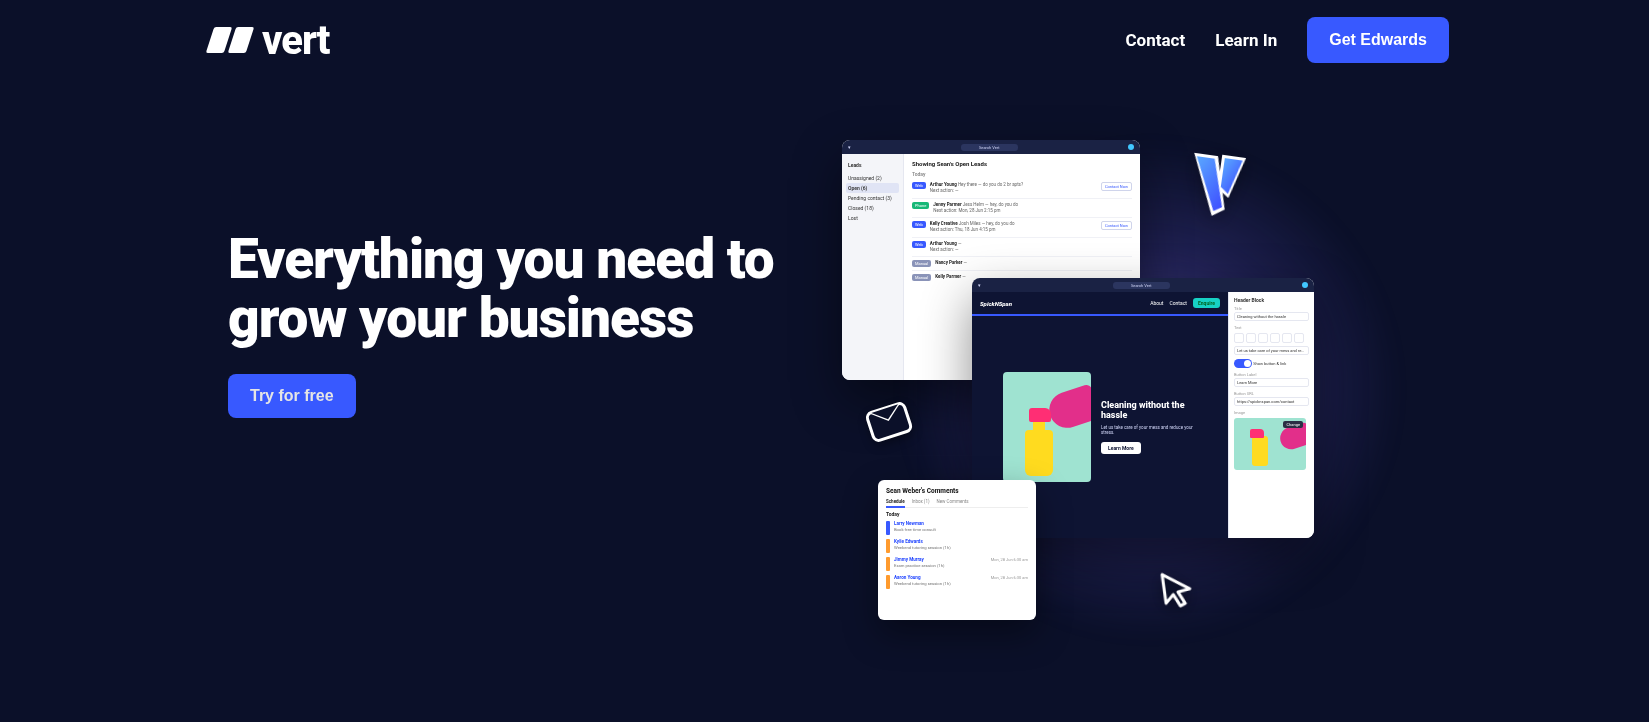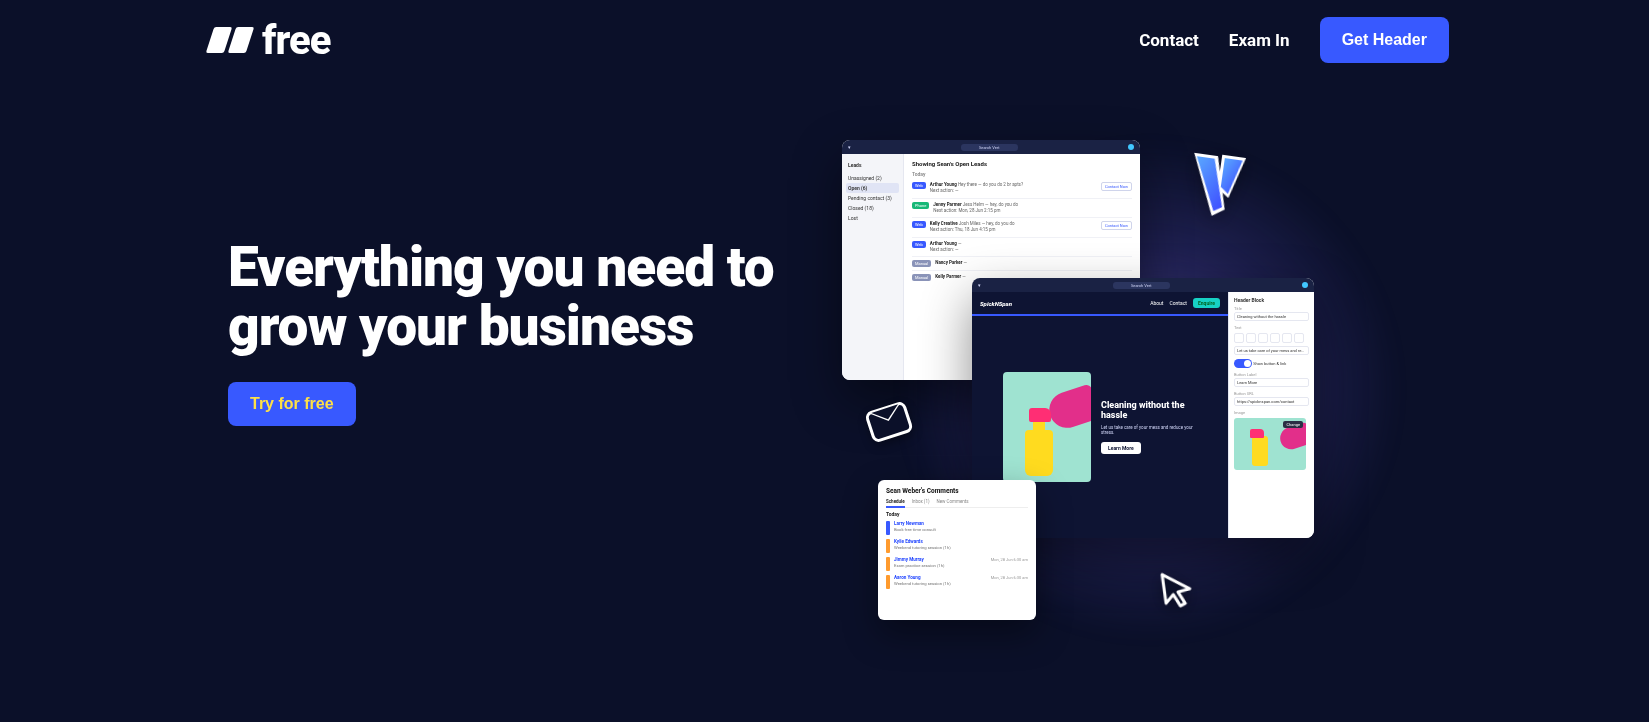--- a/index.html
+++ b/index.html
@@ -42,40 +42,40 @@
   }
   .btn-primary {
     background: #3859ff; color: #fff; border: none; border-radius: 8px;
     padding: 14px 22px; font-weight: 700; font-size: 16px; cursor: pointer;
   }
 
   
   .hero-text {
     position: absolute;
     left: 228px;
-    top: 238px;
+    top: 230px;
     width: 560px;
   }
   .hero-text h1 {
     font-size: 55px;
     font-weight: 900;
     line-height: 1.07;
     letter-spacing: -1px;
     margin-bottom: 26px;
   }
   .hero-text p {
     font-size: 18px;
     font-weight: 500;
     line-height: 1.55;
     color: #e6e8f2;
     margin-bottom: 30px;
     max-width: 510px;
   }
   .btn-secondary {
-    background: #3859ff; color: #fde047; border: none; border-radius: 8px;
+    background: #3859ff; color: #e5e5e5; border: none; border-radius: 8px;
     padding: 13px 22px; font-weight: 700; font-size: 16px; cursor: pointer;
   }
 
   
   .glow {
     position: absolute;
     top: 140px; left: 900px;
     width: 500px; height: 500px;
     background: radial-gradient(circle, rgba(140,120,255,0.55) 0%, rgba(90,80,200,0.25) 40%, rgba(11,16,41,0) 70%);
     border-radius: 50%;
@@ -224,26 +224,26 @@
 </style>
 </head>
 <body>
 
 <header class="header">
   <div class="logo">
     <span class="logo-mark">
       <span class="bar"></span>
         <span class="bar"></span>
     </span>
-    <span class="logo-text">free</span>
+    <span class="logo-text">vert</span>
   </div>
   <nav class="nav">
     <a>Contact</a>
-    <a>Exam In</a>
-    <button class="btn-primary">Get Header</button>
+    <a>Learn In</a>
+    <button class="btn-primary">Get Edwards</button>
   </nav>
 </header>
 
 <section class="hero-text">
   <h1>Everything you need to grow your business</h1>
   <button class="btn-secondary">Try for free</button>
 </section>
 
 <div class="glow"></div>
 

